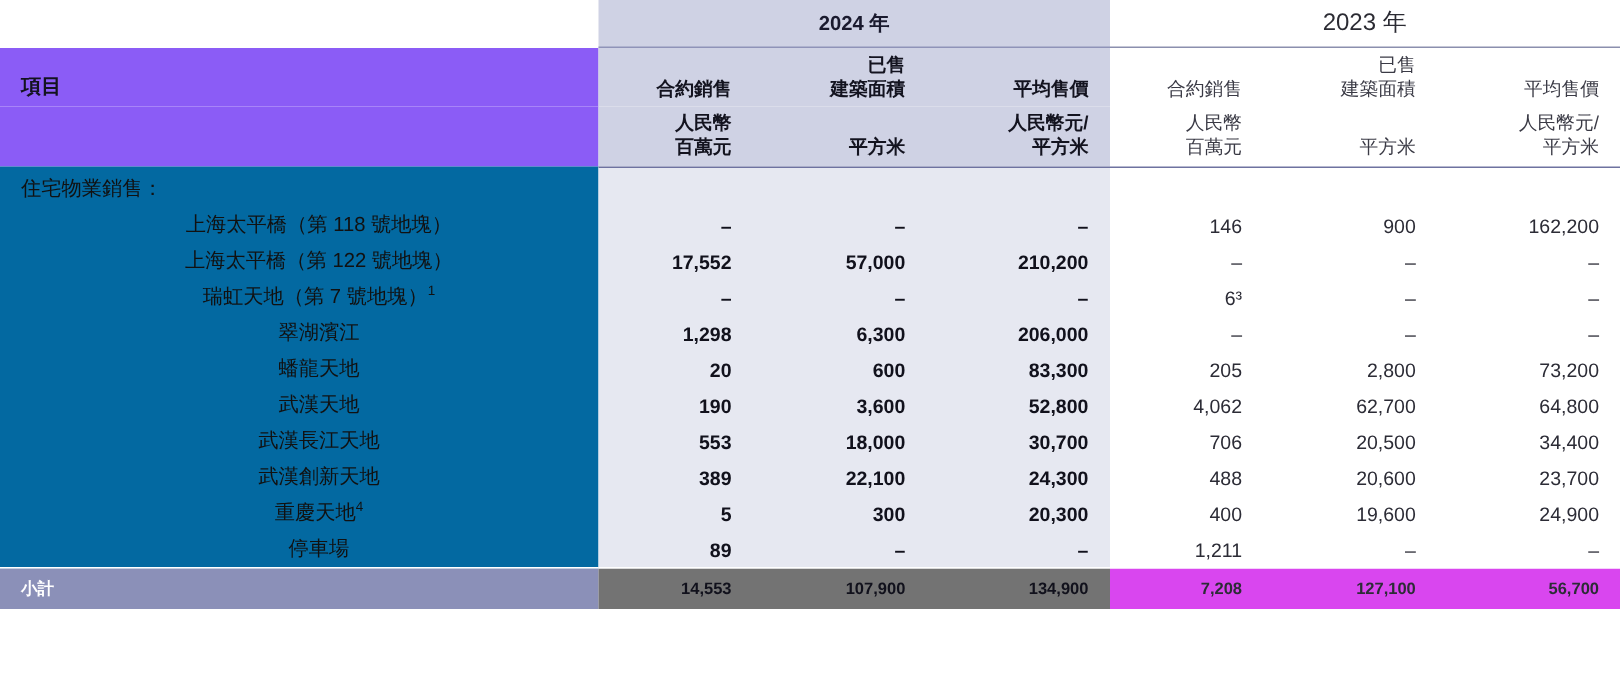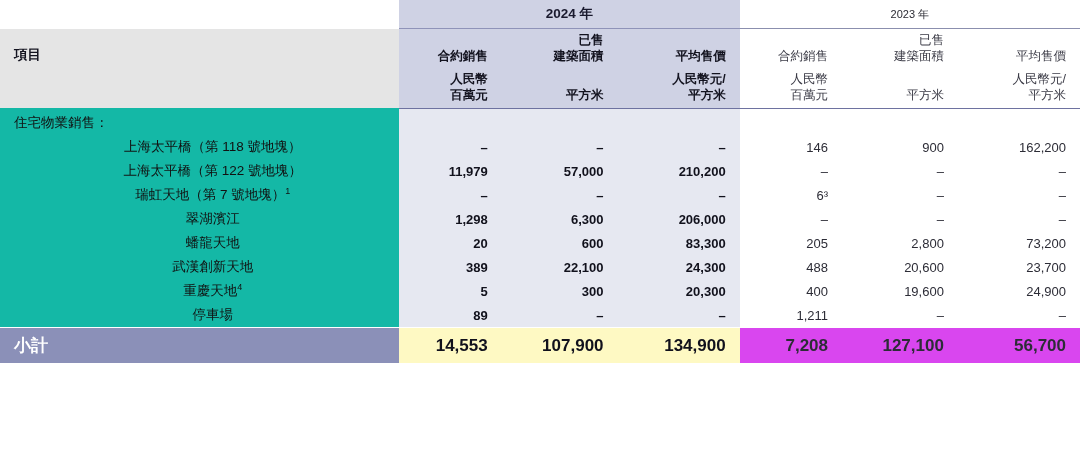--- a/index.html
+++ b/index.html
@@ -38,21 +38,21 @@
     font-weight: bold;
     font-size: 13.5px;
     padding: 5px 0 5px 0;
     border-bottom: 1px solid #8f93b8;
     color: #1a1a2e;
   }
   .grp-2023 {
     background: #ffffff;
     text-align: center;
     font-weight: normal;
-    font-size: 11px;
+    font-size: 16px;
     padding: 5px 0 5px 0;
     border-bottom: 1px solid #8b8fae;
     color: #2b2b33;
   }
   .grp-blank { background: #ffffff; }
 
   td.hdr {
     vertical-align: bottom;
     text-align: right;
     padding: 4px 14px 4px 4px;
@@ -68,34 +68,34 @@
     background: #ffffff;
     color: #3a3a45;
   }
   td.hdr-item {
     vertical-align: bottom;
     text-align: left;
     padding: 4px 4px 4px 14px;
     font-size: 13.5px;
     font-weight: bold;
     color: #13131f;
-    background: #e5e5e5;
+    background: #8b5cf6;
   }
   .unit-row td.hdr.shade,
   .unit-row td.hdr.plain {
     border-bottom: 1.5px solid #6e72a0;
   }
   .unit-row td.hdr.plain { border-bottom: 1.5px solid #6e72a0; }
 
   
   td.lbl {
     text-align: left;
     padding: 3px 4px 3px 14px;
     font-size: 13.5px;
-    background: #14b8a6;
+    background: #0369a1;
     white-space: nowrap;
   }
   td.lbl.indent { padding-left: 30px; text-align: center; }
   td.num {
     text-align: right;
     padding: 3px 14px 3px 4px;
     font-size: 13px;
     white-space: nowrap;
   }
   td.num.shade {
@@ -113,28 +113,28 @@
     padding-top: 6px;
     padding-bottom: 3px;
   }
   .section-row td.num.shade { background: #e6e8f1; }
 
   
   .subtotal td {
     background: #8b90b8;
     color: #ffffff;
     font-weight: bold;
-    font-size: 17px;
+    font-size: 11px;
     padding-top: 6px;
     padding-bottom: 6px;
     border-top: 1px solid #ffffff;
   }
   .subtotal td.lbl { padding-left: 14px; background: #8b90b8; }
   .subtotal td.num { background: #d946ef; }
-  .subtotal td.num.shade { background: #fef9c3; }
+  .subtotal td.num.shade { background: #737373; }
   sup { font-size: 9px; vertical-align: super; line-height: 0; }
 </style>
 </head>
 <body>
 
 <div class="sheet">
   <table class="fin">
     <colgroup>
       <col class="c-item">
       <col class="c-n">
@@ -218,21 +218,21 @@
           <td class="lbl indent">上海太平橋（第 118 號地塊）</td>
           <td class="num shade">–</td>
           <td class="num shade">–</td>
           <td class="num shade">–</td>
           <td class="num plain">146</td>
           <td class="num plain">900</td>
           <td class="num plain">162,200</td>
         </tr>
         <tr>
           <td class="lbl indent">上海太平橋（第 122 號地塊）</td>
-          <td class="num shade">11,979</td>
+          <td class="num shade">17,552</td>
           <td class="num shade">57,000</td>
           <td class="num shade">210,200</td>
           <td class="num plain">–</td>
           <td class="num plain">–</td>
           <td class="num plain">–</td>
         </tr>
         <tr>
           <td class="lbl indent">瑞虹天地（第 7 號地塊）<sup>1</sup></td>
           <td class="num shade">–</td>
           <td class="num shade">–</td>
@@ -251,20 +251,38 @@
           <td class="num plain">–</td>
         </tr>
         <tr>
           <td class="lbl indent">蟠龍天地</td>
           <td class="num shade">20</td>
           <td class="num shade">600</td>
           <td class="num shade">83,300</td>
           <td class="num plain">205</td>
           <td class="num plain">2,800</td>
           <td class="num plain">73,200</td>
+        </tr>
+        <tr>
+          <td class="lbl indent">武漢天地</td>
+          <td class="num shade">190</td>
+          <td class="num shade">3,600</td>
+          <td class="num shade">52,800</td>
+          <td class="num plain">4,062</td>
+          <td class="num plain">62,700</td>
+          <td class="num plain">64,800</td>
+        </tr>
+        <tr>
+          <td class="lbl indent">武漢長江天地</td>
+          <td class="num shade">553</td>
+          <td class="num shade">18,000</td>
+          <td class="num shade">30,700</td>
+          <td class="num plain">706</td>
+          <td class="num plain">20,500</td>
+          <td class="num plain">34,400</td>
         </tr>
         <tr>
           <td class="lbl indent">武漢創新天地</td>
           <td class="num shade">389</td>
           <td class="num shade">22,100</td>
           <td class="num shade">24,300</td>
           <td class="num plain">488</td>
           <td class="num plain">20,600</td>
           <td class="num plain">23,700</td>
         </tr>

